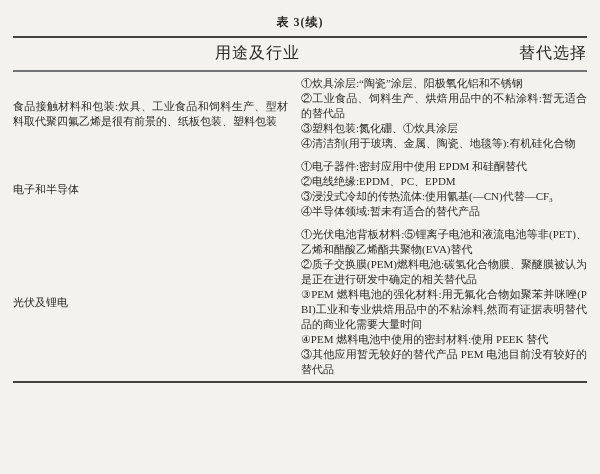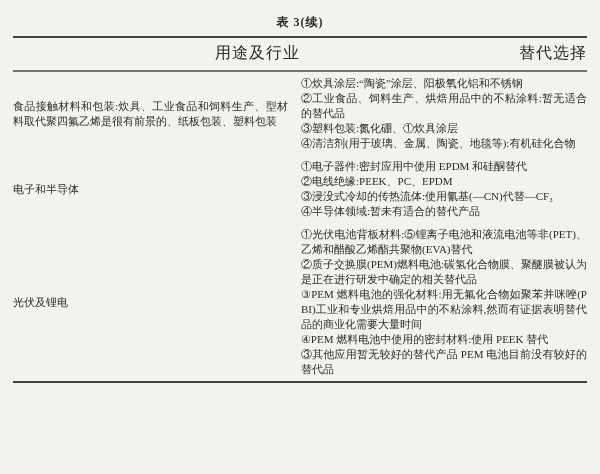--- a/index.html
+++ b/index.html
@@ -80,21 +80,21 @@
             <div class="alt-line">①炊具涂层:“陶瓷”涂层、阳极氧化铝和不锈钢</div>
             <div class="alt-line">②工业食品、饲料生产、烘焙用品中的不粘涂料:暂无适合的替代品</div>
             <div class="alt-line">③塑料包装:氮化硼、①炊具涂层</div>
             <div class="alt-line">④清洁剂(用于玻璃、金属、陶瓷、地毯等):有机硅化合物</div>
           </td>
         </tr>
         <tr>
           <td class="use-cell">电子和半导体</td>
           <td class="alt-cell">
             <div class="alt-line">①电子器件:密封应用中使用 EPDM 和硅酮替代</div>
-            <div class="alt-line">②电线绝缘:PEEK、PC、EPDM</div>
+            <div class="alt-line">②电线绝缘:EPDM、PC、EPDM</div>
             <div class="alt-line">③浸没式冷却的传热流体:使用氰基(—CN)代替—CF₃</div>
             <div class="alt-line">④半导体领域:暂未有适合的替代产品</div>
           </td>
         </tr>
         <tr>
           <td class="use-cell">光伏及锂电</td>
           <td class="alt-cell">
             <div class="alt-line">①光伏电池背板材料:⑤锂离子电池和液流电池等非(PET)、乙烯和醋酸乙烯酯共聚物(EVA)替代</div>
             <div class="alt-line">②质子交换膜(PEM)燃料电池:碳氢化合物膜、聚醚膜被认为是正在进行研发中确定的相关替代品</div>
             <div class="alt-line">③PEM 燃料电池的强化材料:用无氟化合物如聚苯并咪唑(PBI)工业和专业烘焙用品中的不粘涂料,然而有证据表明替代品的商业化需要大量时间</div>

